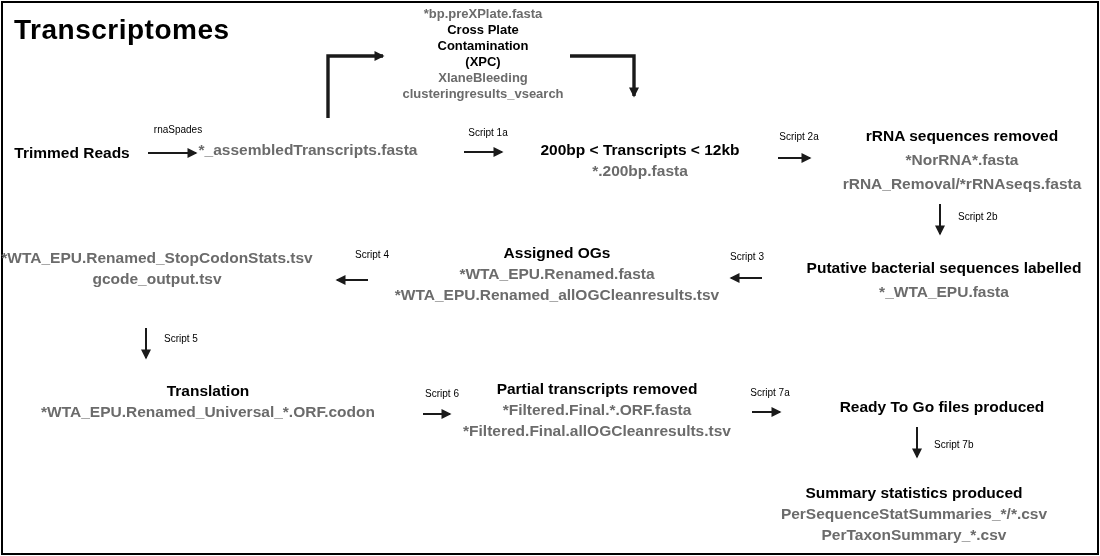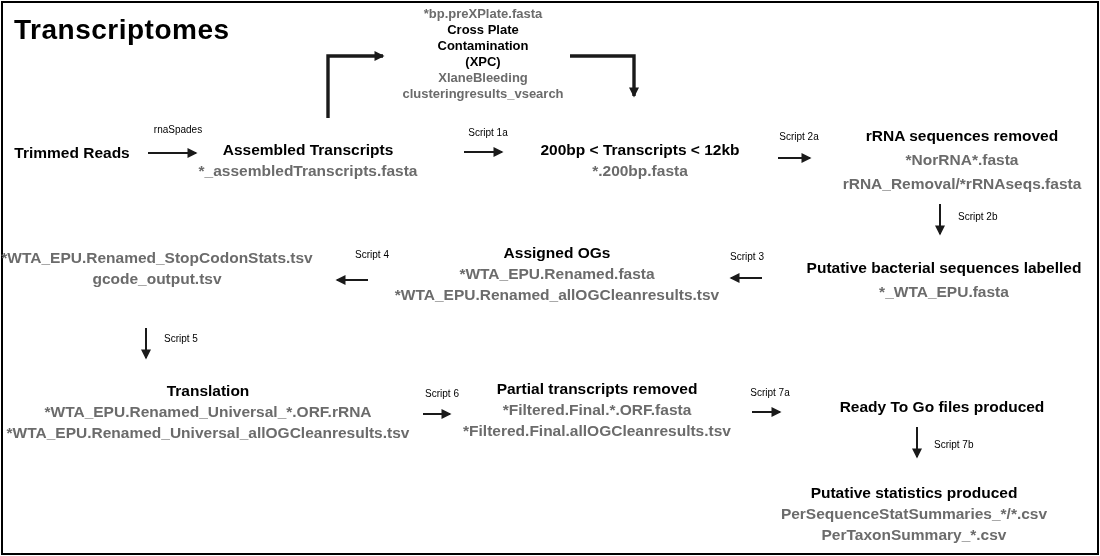--- a/index.html
+++ b/index.html
@@ -74,21 +74,20 @@
   <div class="node-title">(XPC)</div>
   <div class="node-file">XlaneBleeding</div>
   <div class="node-file">clusteringresults_vsearch</div>
 </div>
 
 <div class="node" style="left:72px;top:142px;">
   <div class="node-title">Trimmed Reads</div>
 </div>
 
 <div class="node" style="left:308px;top:139px;">
-  <div class="node-title">Assembled Transcripts</div>
   <div class="node-file">*_assembledTranscripts.fasta</div>
 </div>
 
 <div class="node" style="left:640px;top:139px;">
   <div class="node-title">200bp &lt; Transcripts &lt; 12kb</div>
   <div class="node-file">*.200bp.fasta</div>
 </div>
 
 <div class="node lh24" style="left:962px;top:124px;">
   <div class="node-title">rRNA sequences removed</div>
@@ -107,36 +106,35 @@
   <div class="node-file">*WTA_EPU.Renamed_allOGCleanresults.tsv</div>
 </div>
 
 <div class="node" style="left:157px;top:247px;">
   <div class="node-file">*WTA_EPU.Renamed_StopCodonStats.tsv</div>
   <div class="node-file">gcode_output.tsv</div>
 </div>
 
 <div class="node" style="left:208px;top:380px;">
   <div class="node-title">Translation</div>
-  <div class="node-file">*WTA_EPU.Renamed_Universal_*.ORF.rRNA</div>
-  <div class="node-file">*WTA_EPU.Renamed_Universal_allOGCleanresults.tsv</div>
+  <div class="node-file">*WTA_EPU.Renamed_Universal_*.ORF.codon</div>
 </div>
 
 <div class="node" style="left:597px;top:378px;">
   <div class="node-title">Partial transcripts removed</div>
   <div class="node-file">*Filtered.Final.*.ORF.fasta</div>
   <div class="node-file">*Filtered.Final.allOGCleanresults.tsv</div>
 </div>
 
 <div class="node" style="left:922px;top:396px;padding-left:40px;">
   <div class="node-title">Ready To Go files produced</div>
 </div>
 
 <div class="node" style="left:914px;top:482px;">
-  <div class="node-title">Putative statistics produced</div>
+  <div class="node-title">Summary statistics produced</div>
   <div class="node-file">PerSequenceStatSummaries_*/*.csv</div>
   <div class="node-file">PerTaxonSummary_*.csv</div>
 </div>
 
 <div class="edge-label centered" style="left:178px;top:124px;">rnaSpades</div>
 <div class="edge-label centered" style="left:488px;top:127px;">Script 1a</div>
 <div class="edge-label centered" style="left:799px;top:131px;">Script 2a</div>
 <div class="edge-label" style="left:958px;top:211px;">Script 2b</div>
 <div class="edge-label centered" style="left:747px;top:251px;">Script 3</div>
 <div class="edge-label centered" style="left:372px;top:249px;">Script 4</div>

